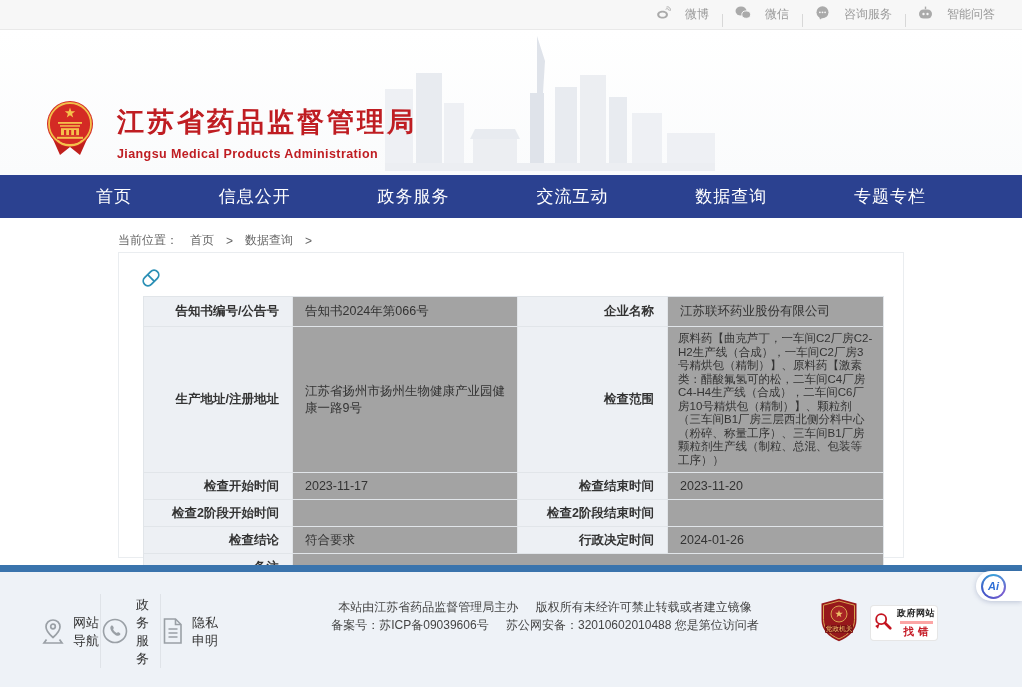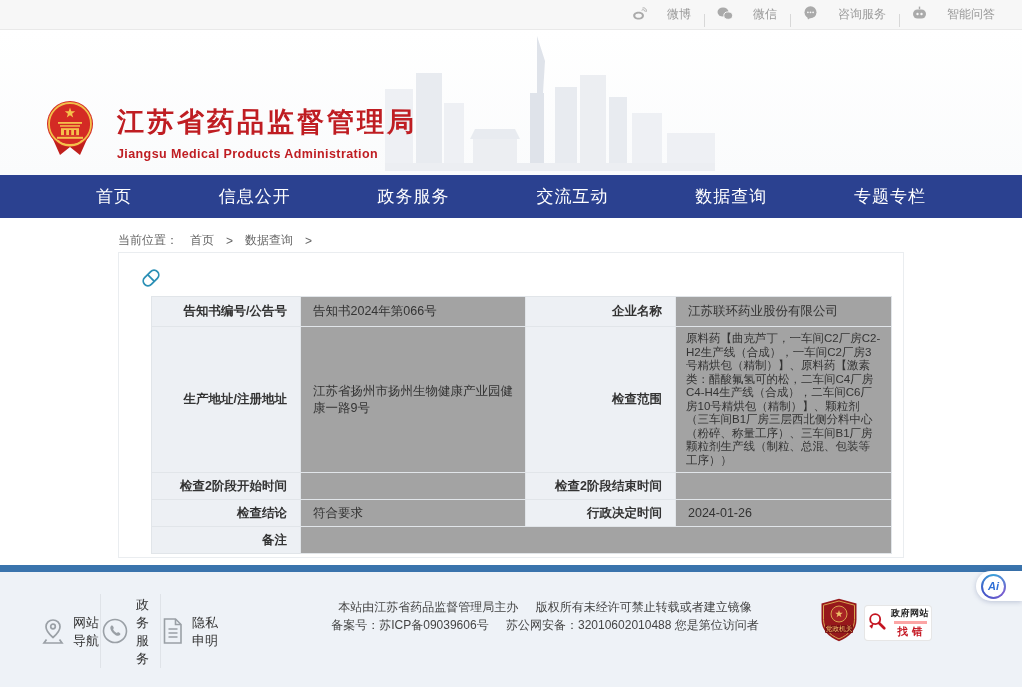--- a/index.html
+++ b/index.html
@@ -7,21 +7,21 @@
   body {
     font-family:"Liberation Sans","DejaVu Sans",sans-serif;
     background:#ffffff; position:relative; overflow:hidden; color:#333;
   }
   
   .topbar {
     height:30px; background:#f7f7f7; border-bottom:1px solid #e9e9e9;
     display:flex; justify-content:flex-end; align-items:center; padding-right:14px;
   }
   .topbar-item {
-    display:flex; align-items:center; gap:20px; color:#999; font-size:12px;
+    display:flex; gap:14px; color:#999; font-size:12px;
     padding:0 13px; position:relative; cursor:pointer;
   }
   .topbar-item + .topbar-item::before {
     content:""; position:absolute; left:0; top:8px; height:13px; width:1px; background:#d8d8d8;
   }
   
   .header { height:145px; position:relative; background:linear-gradient(#ffffff,#fafbfc); overflow:hidden; }
   .skyline { position:absolute; left:385px; bottom:0; }
   .brand { position:absolute; left:45px; top:68px; display:flex; align-items:center; gap:22px; cursor:pointer; }
   .brand-text { padding-top:6px; }
@@ -35,21 +35,21 @@
   .nav-item { color:#ffffff; font-size:17px; cursor:pointer; letter-spacing:1px; }
   
   .breadcrumb { margin:14px 0 0 118px; font-size:12px; color:#666; display:flex; gap:12px; align-items:center; }
   .breadcrumb .crumb-link { color:#666; cursor:pointer; }
   
   .panel {
     position:absolute; left:118px; top:252px; width:786px; height:306px;
     background:#fff; border:1px solid #eaedf0;
   }
   .pill-wrap { margin:11px 0 4px 18px; height:28px; }
-  table.detail { border-collapse:collapse; table-layout:fixed; margin-left:32px; width:740px; font-size:12.5px;padding-left:40px; }
+  table.detail { border-collapse:collapse; table-layout:fixed; margin-left:24px; width:740px; font-size:12.5px;padding-left:40px; }
   table.detail td { border:1px solid #e1e5e9; vertical-align:middle; overflow:hidden; }
   td.lbl {
     background:#edf0f4; color:#333; font-weight:bold; text-align:right;
     padding:3px 13px 3px 4px; font-size:12.5px;
   }
   td.val { background:#a3a3a3; color:#333; text-align:left; padding:3px 12px; line-height:1.35; }
   td.val.small-lines { font-size:11.5px; line-height:13.5px; padding:5px 10px; }
   tr.h30 { height:30px; } tr.h116 { height:116px; } tr.h27 { height:27px; }
   
   .divider-bar { position:absolute; top:565px; left:0; width:1022px; height:7px; background:#3a74ad; }
@@ -58,21 +58,21 @@
   .footer-nav-item {
     width:60px; display:flex; flex-direction:row; align-items:center; gap:7px;
     color:#333; font-size:13px; cursor:pointer; padding:2px 0 0 0;
   }
   .footer-nav-item + .footer-nav-item { border-left:1px solid #dfe3e8; }
   .footer-center {
     position:absolute; left:280px; top:26px; width:530px; text-align:center;
     font-size:12px; color:#444; line-height:18px;
   }
   .footer-center span { margin:0 7px;text-align:right; }
-  .footer-badges { position:absolute; left:820px; top:26px; display:flex; gap:7px; align-items:center; }
+  .footer-badges { position:absolute; left:820px; top:26px; display:flex; gap:13px; align-items:center; }
   .error-badge {
     width:66px; height:34px; background:#fff; border-radius:3px;
     box-shadow:0 0 0 1px #e6e6e6; display:flex; align-items:center; justify-content:center; gap:4px; cursor:pointer;
   }
   .eb-text { display:flex; flex-direction:column; align-items:center; }
   .eb-line1 { font-size:9px; font-weight:bold; color:#222; letter-spacing:0.5px; }
   .eb-line2 { font-size:10.5px; font-weight:bold; color:#c41420; letter-spacing:4px; border-top:3px solid #fca5a5; padding:1px 0 0 4px; margin-top:1px; }
   
   .ai-button {
     position:absolute; right:0; top:571px; width:46px; height:30px; background:#fff;
@@ -206,20 +206,26 @@
       <td class="lbl">企业名称</td>
       <td class="val">江苏联环药业股份有限公司</td>
     </tr>
     <tr class="h116">
       <td class="lbl">生产地址/注册地址</td>
       <td class="val">江苏省扬州市扬州生物健康产业园健康一路9号</td>
       <td class="lbl">检查范围</td>
       <td class="val small-lines">原料药【曲克芦丁，一车间C2厂房C2-H2生产线（合成），一车间C2厂房3号精烘包（精制）】、原料药【激素类：醋酸氟氢可的松，二车间C4厂房C4-H4生产线（合成），二车间C6厂房10号精烘包（精制）】、颗粒剂（三车间B1厂房三层西北侧分料中心（粉碎、称量工序）、三车间B1厂房颗粒剂生产线（制粒、总混、包装等工序））</td>
     </tr>
     <tr class="h27">
+      <td class="lbl">检查开始时间</td>
+      <td class="val">2023-11-17</td>
+      <td class="lbl">检查结束时间</td>
+      <td class="val">2023-11-20</td>
+    </tr>
+    <tr class="h27">
       <td class="lbl">检查2阶段开始时间</td>
       <td class="val"></td>
       <td class="lbl">检查2阶段结束时间</td>
       <td class="val"></td>
     </tr>
     <tr class="h27">
       <td class="lbl">检查结论</td>
       <td class="val">符合要求</td>
       <td class="lbl">行政决定时间</td>
       <td class="val">2024-01-26</td>

